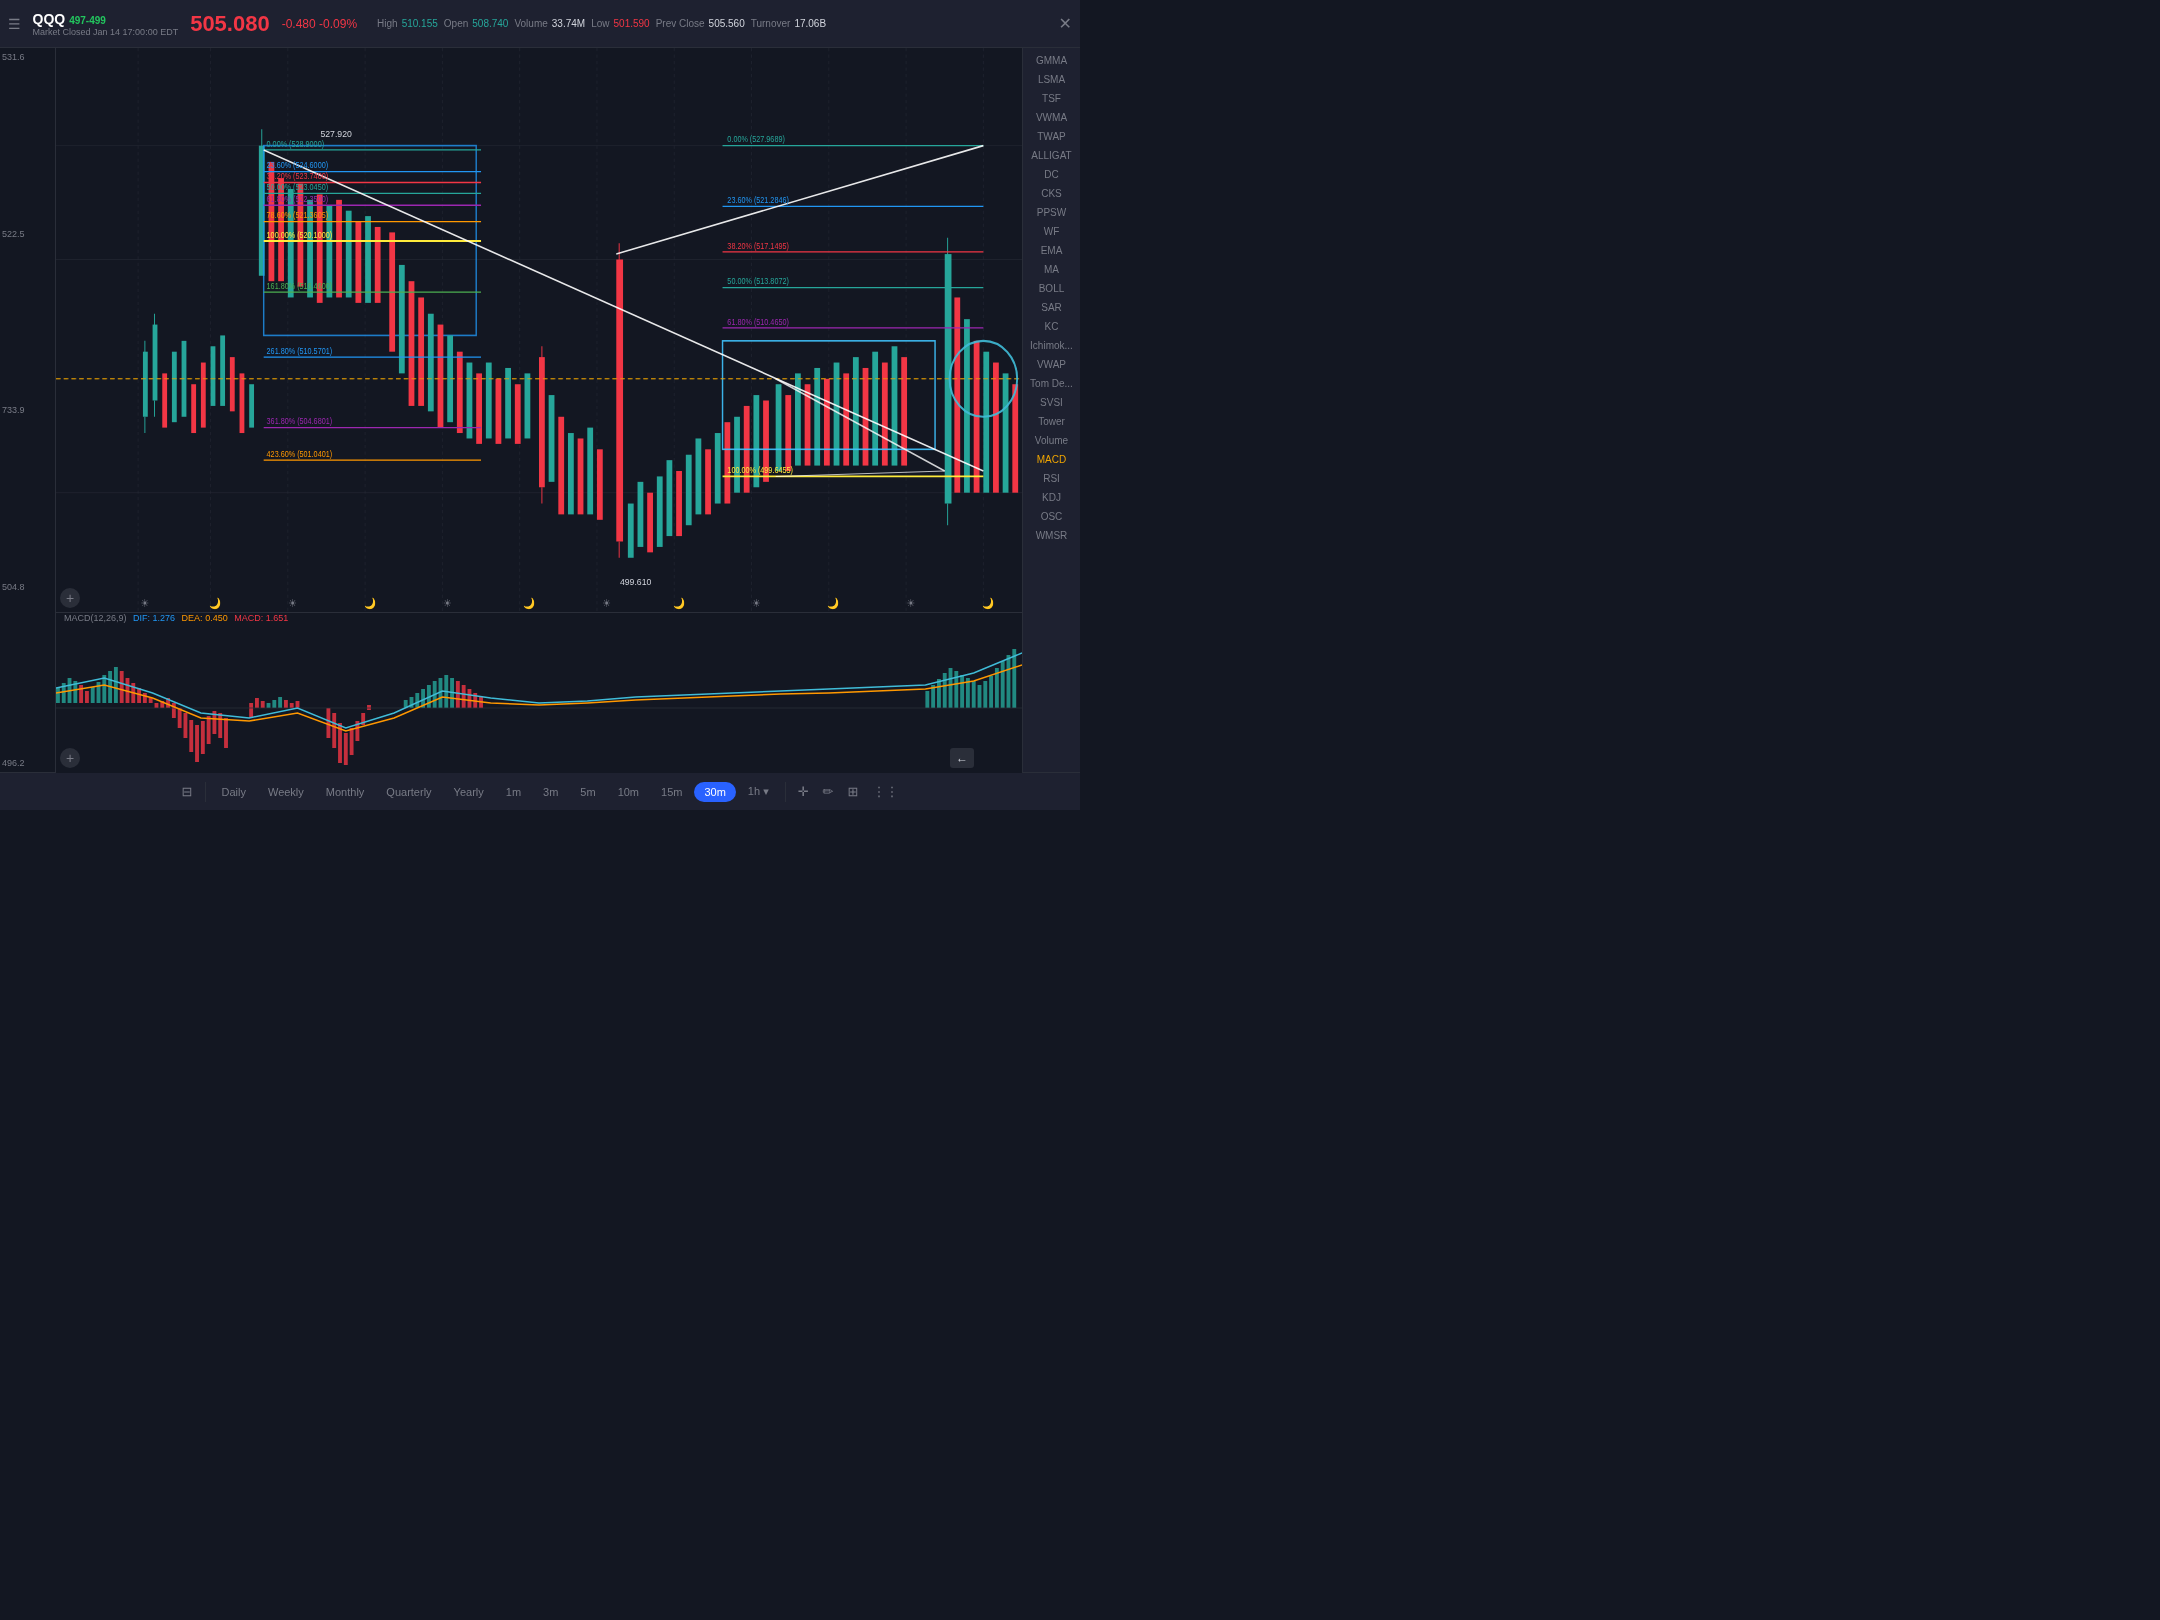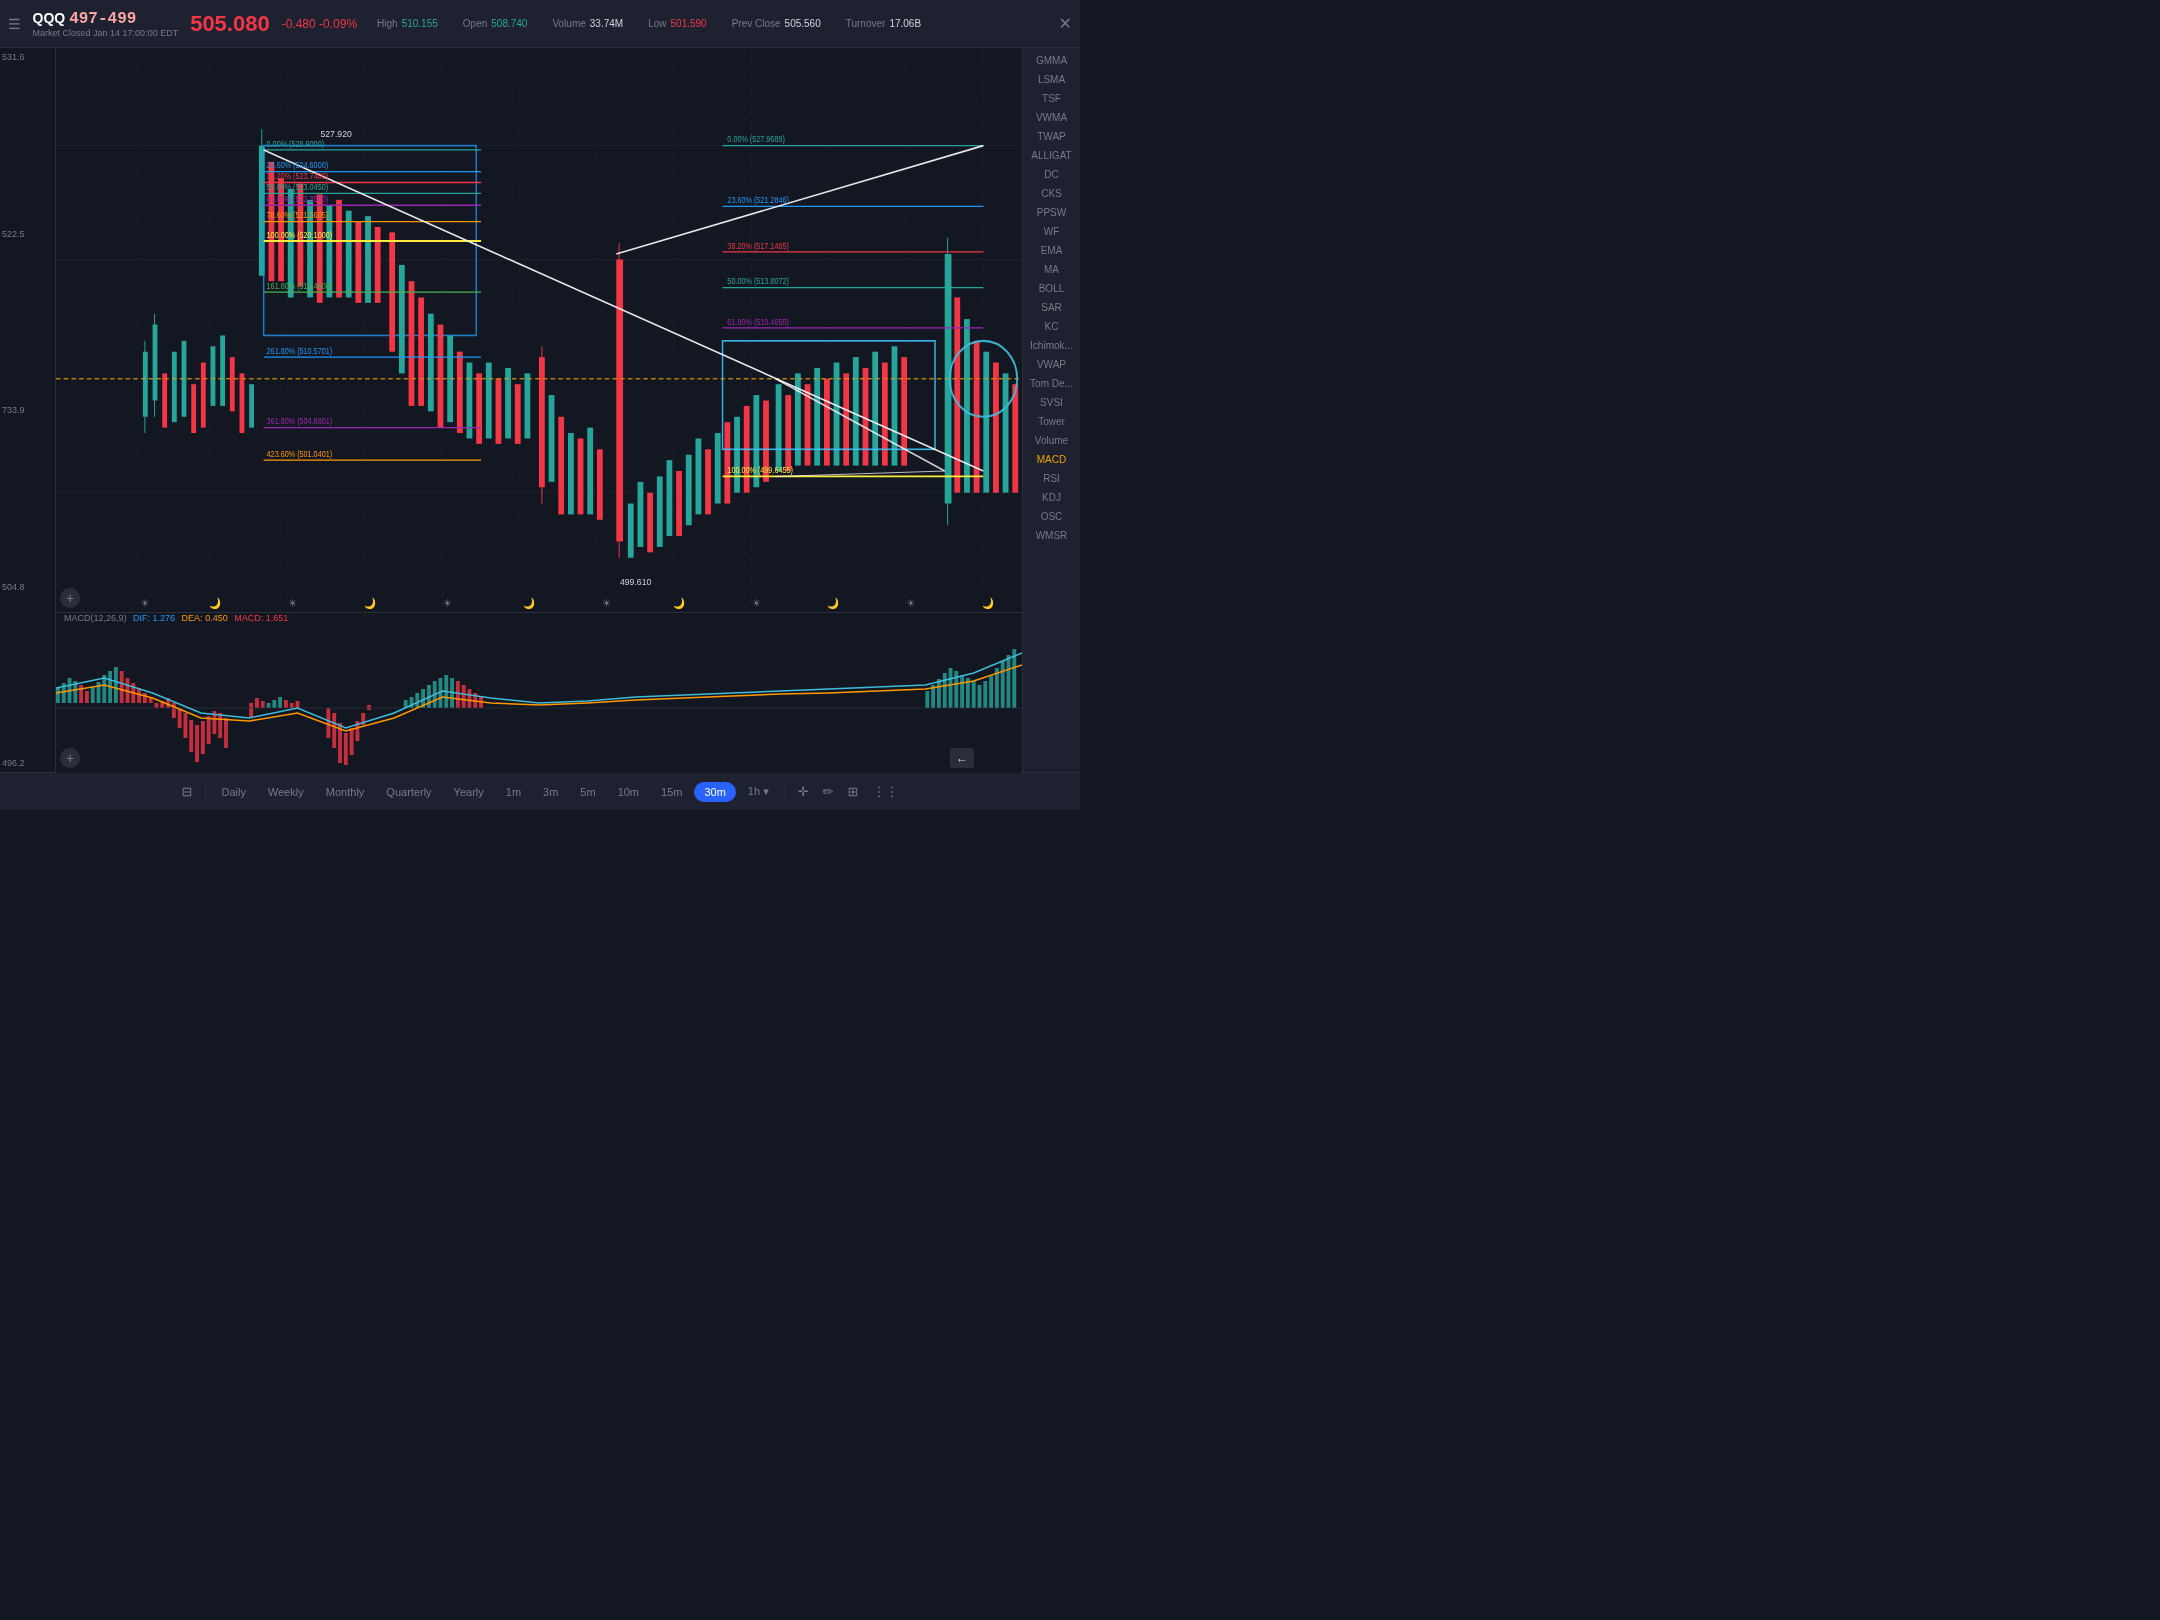--- a/index.html
+++ b/index.html
@@ -41,21 +41,21 @@
       font-size: 22px;
       font-weight: bold;
       color: #f23645;
     }
     .price-change {
       font-size: 12px;
       color: #f23645;
     }
     .header-stats {
       display: flex;
-      gap: 25px;
+      gap: 6px;
       font-size: 10px;
       color: #787b86;
       margin-left: 8px;
     }
     .stat-item { display: flex; gap: 4px; }
     .stat-value-green { color: #26a69a; }
     .stat-value-red { color: #f23645; }
     .stat-value-white { color: #d1d4dc; }
     .header-close {
       margin-left: auto;
@@ -211,21 +211,21 @@
     }
   </style>
 </head>
 <body>
 
 <div class="header">
   <span class="hamburger-icon">☰</span>
   <div class="header-symbol">
     <span class="symbol-name">
       <span>QQQ</span>
-      <span style="font-size:16px;color:#fca5a5;font-family:Liberation Mono, monospace;">497-499</span>
+      <span style="font-size:10px;color:#22c55e;">497-499</span>
     </span>
     <span class="market-status">Market Closed Jan 14 17:00:00 EDT</span>
   </div>
   <span class="price-main">505.080</span>
   <span class="price-change">
     <span>-0.480</span>
     <span>-0.09%</span>
   </span>
   <div class="header-stats">
     <div class="stat-item">

